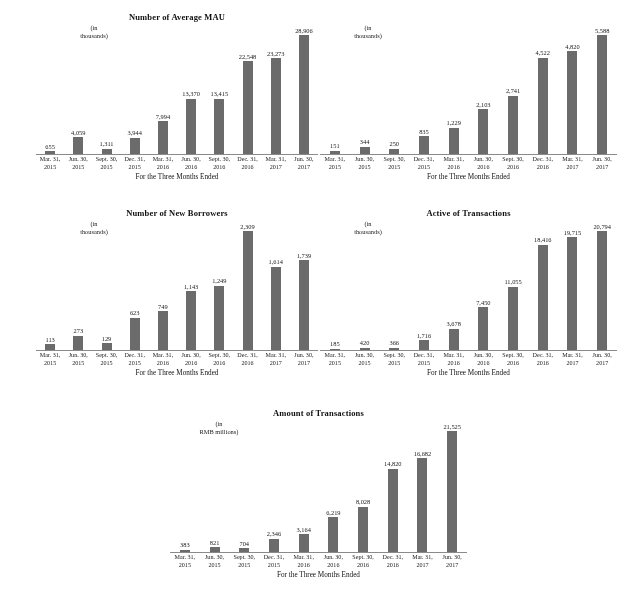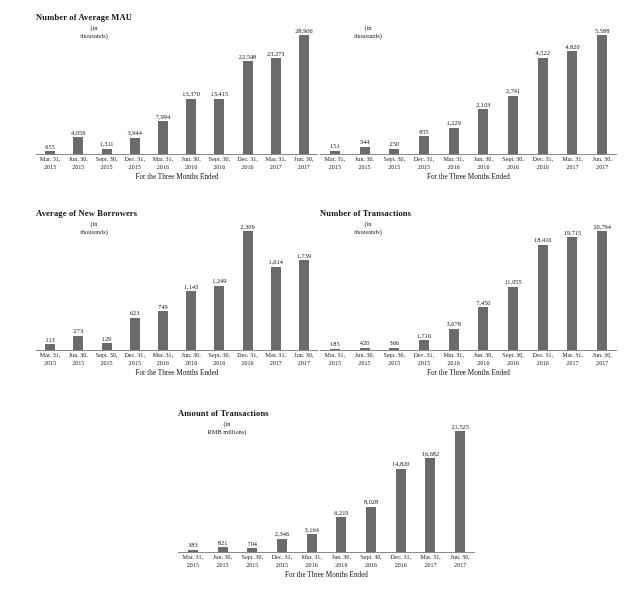--- a/index.html
+++ b/index.html
@@ -18,20 +18,21 @@
   .sheet {
     position: relative;
     width: 627px;
     height: 590px;
   }
   .chart-panel {
     position: absolute;
     box-sizing: border-box;
   }
   .chart-title {
+    text-align: center;
     font-weight: bold;
     font-size: 8.5px;
     letter-spacing: 0.15px;
     line-height: 11px;
     margin: 0;
     padding: 0;
     color: #111;
   }
   .unit-label {
     position: absolute;
@@ -302,21 +303,21 @@
         </div>
         <div class="tick">
           <span class="t-line">Jun. 30,</span>
           <span class="t-line">2017</span>
         </div>
       </div>
     <div class="axis-title" style="top:161px;">For the Three Months Ended</div>
   </div>
 
   <div class="chart-panel" id="panel-2" style="left:36px; top:208px; width:282px; height:176px;">
-    <div class="chart-title">Average of New Borrowers</div>
+    <div class="chart-title">Number of New Borrowers</div>
     <div class="unit-label" style="left:26px; top:12px; width:64px;">
       <span class="l1">(in</span>
       <span class="l2">thousands)</span>
     </div>
     <div class="plot" style="top:14px; height:128px;">
       <div class="bars">
           <div class="bar-slot">
             <div class="bar-value">113</div>
             <div class="bar-rect" style="background: rgb(107, 107, 107); height: 5.82373px;"></div>
           </div>
@@ -398,21 +399,21 @@
         </div>
         <div class="tick">
           <span class="t-line">Jun. 30,</span>
           <span class="t-line">2017</span>
         </div>
       </div>
     <div class="axis-title" style="top:161px;">For the Three Months Ended</div>
   </div>
 
   <div class="chart-panel" id="panel-3" style="left:320px; top:208px; width:297px; height:176px;">
-    <div class="chart-title">Number of Transactions</div>
+    <div class="chart-title">Active of Transactions</div>
     <div class="unit-label" style="left:16px; top:12px; width:64px;">
       <span class="l1">(in</span>
       <span class="l2">thousands)</span>
     </div>
     <div class="plot" style="top:14px; height:128px;">
       <div class="bars">
           <div class="bar-slot">
             <div class="bar-value">185</div>
             <div class="bar-rect" style="background: rgb(107, 107, 107); height: 1.5px;"></div>
           </div>
@@ -493,21 +494,21 @@
           <span class="t-line">2017</span>
         </div>
         <div class="tick">
           <span class="t-line">Jun. 30,</span>
           <span class="t-line">2017</span>
         </div>
       </div>
     <div class="axis-title" style="top:161px;">For the Three Months Ended</div>
   </div>
 
-  <div class="chart-panel" id="panel-4" style="left:178px; top:408px; width:297px; height:178px;">
+  <div class="chart-panel" id="panel-4" style="left:170px; top:408px; width:297px; height:178px;">
     <div class="chart-title">Amount of Transactions</div>
     <div class="unit-label" style="left:6px; top:12px; width:86px;">
       <span class="l1">(in</span>
       <span class="l2">RMB millions)</span>
     </div>
     <div class="plot" style="top:14px; height:130px;">
       <div class="bars">
           <div class="bar-slot">
             <div class="bar-value">383</div>
             <div class="bar-rect" style="background: rgb(107, 107, 107); height: 2.15298px;"></div>

